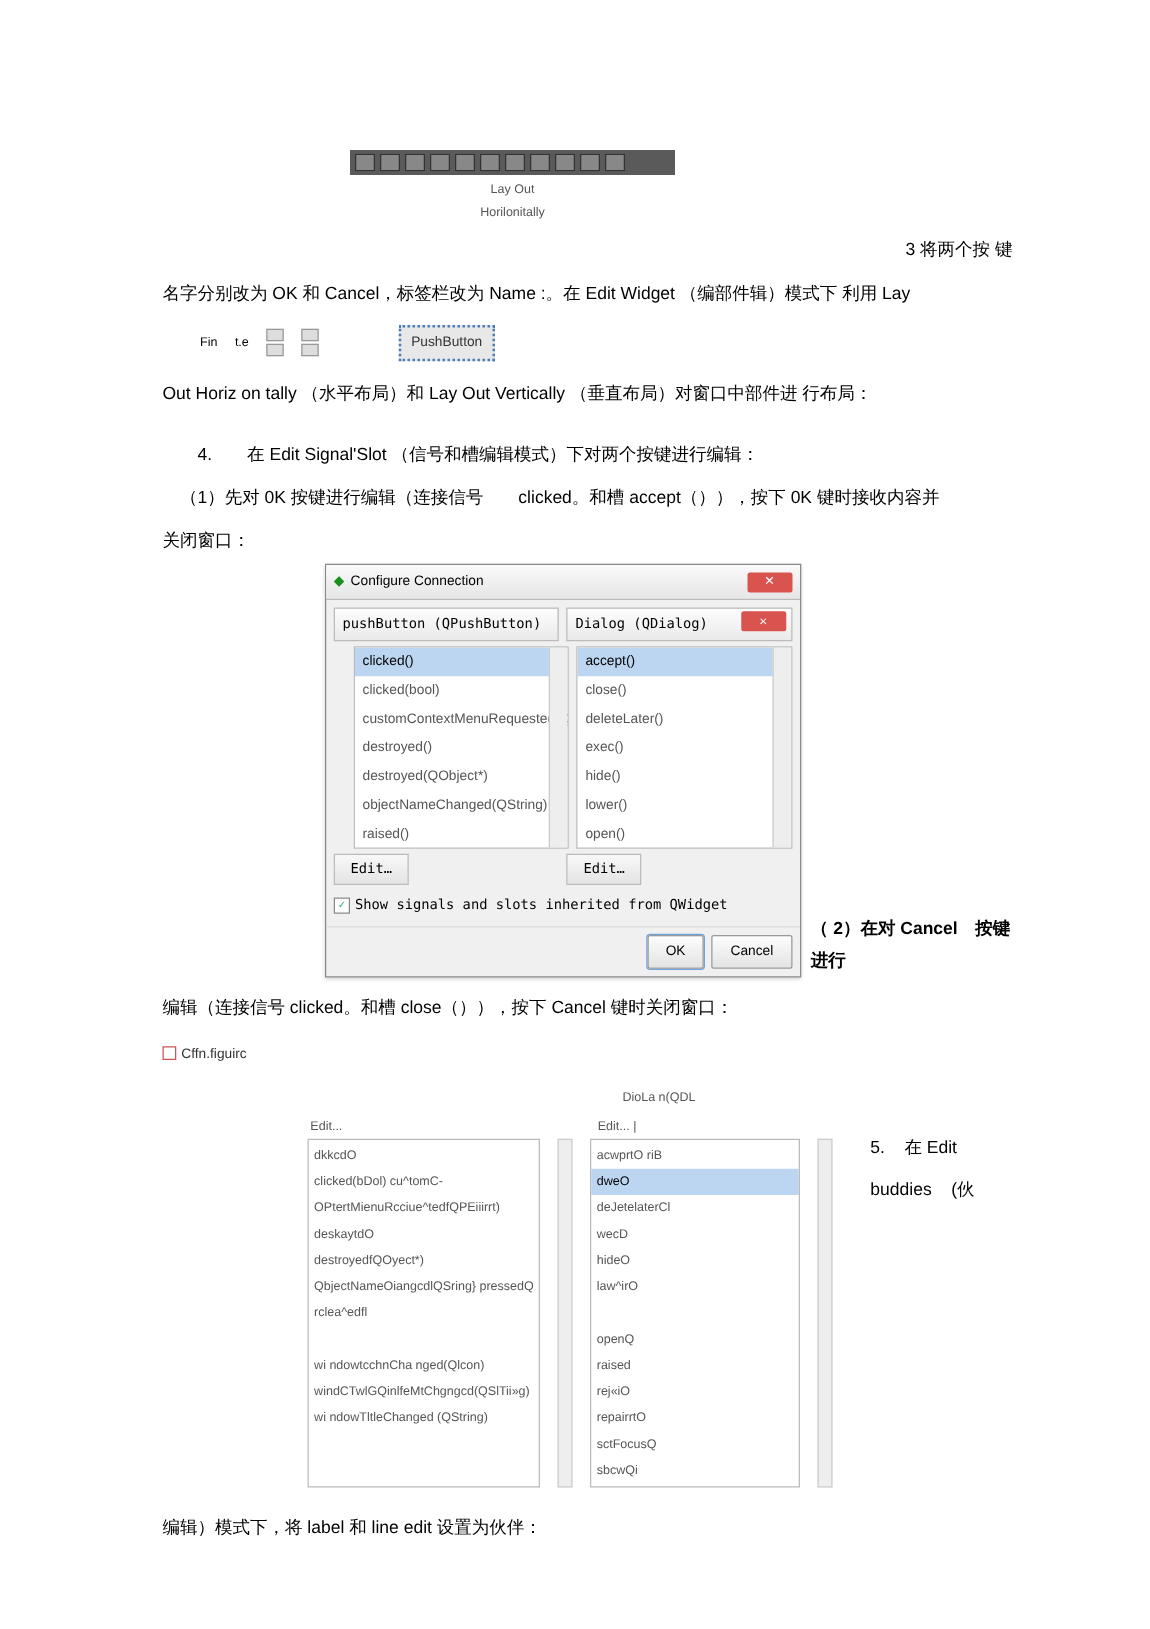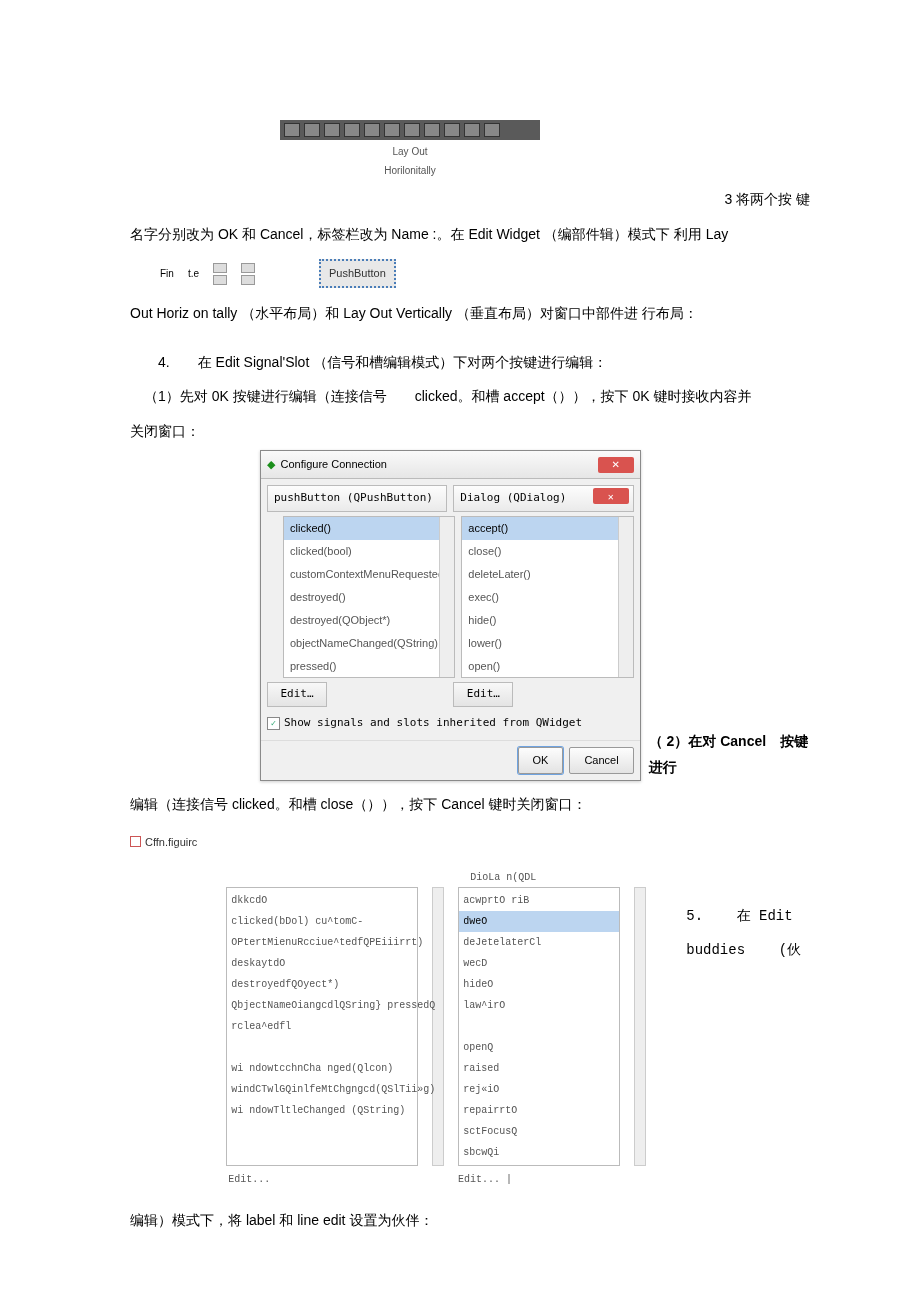--- a/index.html
+++ b/index.html
@@ -111,21 +111,21 @@
     padding: 1px 4px;
     font-family: "SimSun", monospace;
     text-align: center;
   }
   .edit-spacer { flex: 1; }
   .chk-row { margin-top: 6px; font-family: "SimSun", monospace; font-size: 11px; display: flex; align-items: center; gap: 4px; }
   .chk { width: 11px; height: 11px; border: 1px solid #888; background: #fff; display: inline-flex; align-items: center; justify-content: center; font-size: 9px; color: #3a7; }
   .dlg-foot { display: flex; justify-content: flex-end; gap: 6px; padding: 6px; border-top: 1px solid #ddd; }
   .dlg-btn { background: linear-gradient(#fdfdfd,#e3e3e3); border: 1px solid #999; padding: 2px 14px; font-size: 11px; border-radius: 2px; }
   .dlg-btn.primary { box-shadow: 0 0 0 1px #6fa3e0; }
-  .sec2-wrap { display: flex; align-items: flex-start; gap: 10px; margin-top: 16px; font-family: Liberation Mono, monospace; }
+  .sec2-wrap { display: flex; align-items: flex-start; margin-top: 16px; }
   .sec2-title { font-size: 11px; color: #333; margin: 14px 0 8px 0; display: flex; align-items: center; gap: 4px; }
   .sq { width: 9px; height: 9px; border: 1px solid #c55; }
   .panel2 {
     width: 420px;
     font-size: 10px;
     color: #555;
   }
   .p2-row { display: flex; gap: 14px; }
   .p2-list {
     background: #fff; border: 1px solid #bbb;
@@ -208,21 +208,21 @@
           </div>
         </div>
         <div class="lists">
           <div class="list" id="list-left">
             <div class="list-item sel">clicked()</div>
               <div class="list-item">clicked(bool)</div>
               <div class="list-item">customContextMenuRequested(QPoint)</div>
               <div class="list-item">destroyed()</div>
               <div class="list-item">destroyed(QObject*)</div>
               <div class="list-item">objectNameChanged(QString)</div>
-              <div class="list-item">pressed()</div>
+              <div class="list-item">raised()</div>
               <div class="list-item">released()</div>
               <div class="scroll-hint"></div>
           </div>
           <div class="list" id="list-right">
             <div class="list-item sel">accept()</div>
               <div class="list-item">close()</div>
               <div class="list-item">deleteLater()</div>
               <div class="list-item">exec()</div>
               <div class="list-item">hide()</div>
               <div class="list-item">lower()</div>
@@ -254,20 +254,25 @@
 
   <div class="sec2-title">
     <span class="sq"></span>
     <span>Cffn.figuirc</span>
   </div>
 
   <div class="sec2-wrap">
     <div style="width:160px;"></div>
     <div class="panel2">
       <div style="text-align:right; padding-right:110px; font-size:10px;">DioLa n(QDL</div>
+      <div class="p2-row">
+        <div class="p2-edit" style="width:190px;">Edit...</div>
+        <div style="width:12px;"></div>
+        <div class="p2-edit" style="width:190px;">Edit... |</div>
+      </div>
       <div class="p2-row">
         <div class="p2-list" id="p2-left">
             <div class="p2-item">dkkcdO</div>
             <div class="p2-item">clicked(bDol) cu^tomC-</div>
             <div class="p2-item">OPtertMienuRcciue^tedfQPEiiirrt)</div>
             <div class="p2-item">deskaytdO</div>
             <div class="p2-item">destroyedfQOyect*)</div>
             <div class="p2-item">QbjectNameOiangcdlQSring} pressedQ</div>
             <div class="p2-item">rclea^edfl</div>
             <div class="p2-item">&nbsp;</div>
@@ -286,25 +291,20 @@
             <div class="p2-item">&nbsp;</div>
             <div class="p2-item">openQ</div>
             <div class="p2-item">raised</div>
             <div class="p2-item">rej«iO</div>
             <div class="p2-item">repairrtO</div>
             <div class="p2-item">sctFocusQ</div>
             <div class="p2-item">sbcwQi</div>
           </div>
         <div style="width:12px; background:#eee; border:1px solid #ccc;"></div>
       </div>
-      <div class="p2-row">
-        <div class="p2-edit" style="width:190px;">Edit...</div>
-        <div style="width:12px;"></div>
-        <div class="p2-edit" style="width:190px;">Edit... |</div>
-      </div>
     </div>
     <div class="after-p2">
       <span>5.</span>&nbsp;&nbsp;&nbsp;
       <span>在  Edit buddies</span>&nbsp;&nbsp;&nbsp;
       <span>(伙</span>
     </div>
   </div>
 
   <div class="para" style="margin-top:18px;">编辑）模式下，将 label 和 line edit 设置为伙伴：</div>
 

